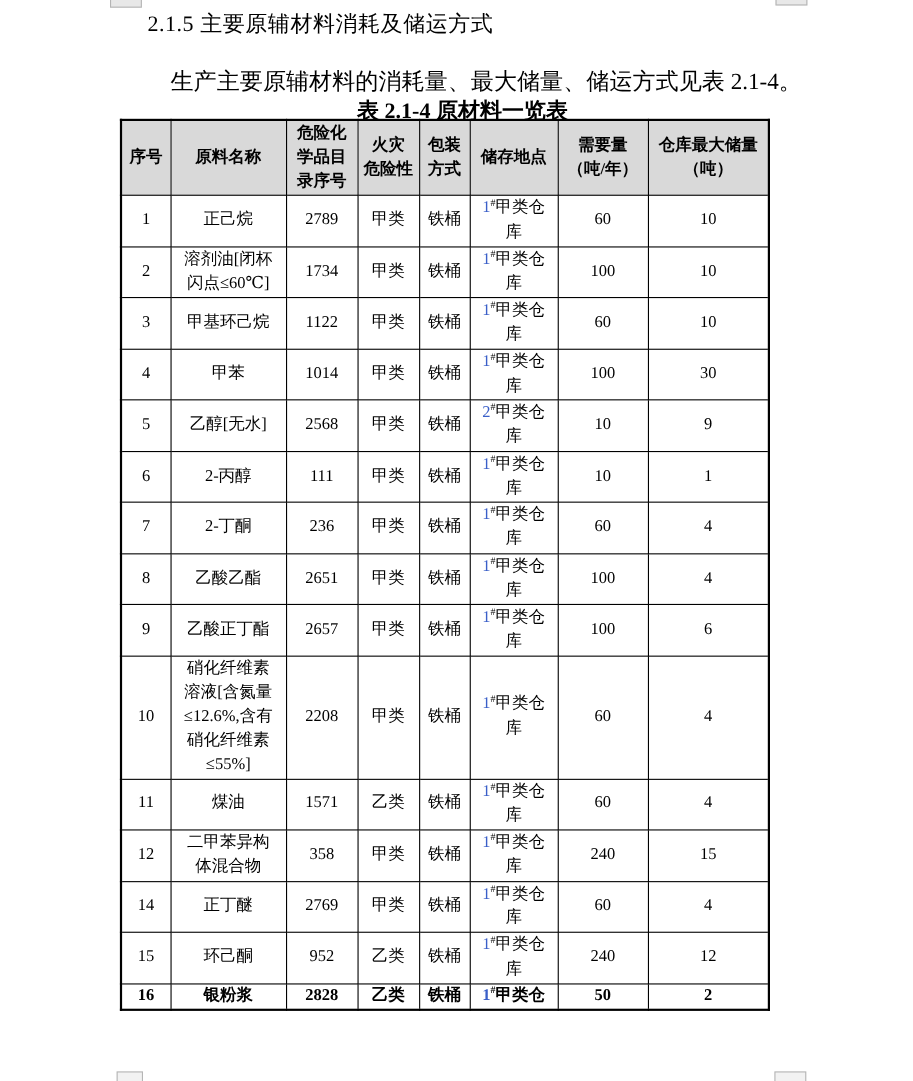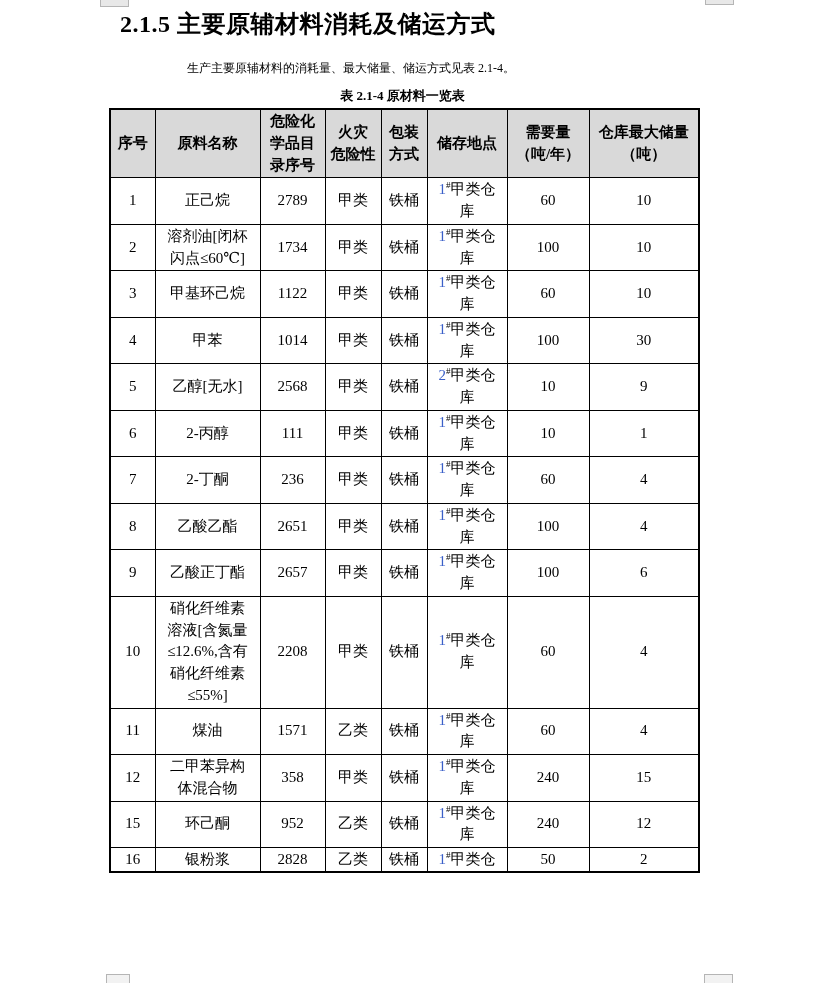--- a/index.html
+++ b/index.html
@@ -9,48 +9,48 @@
     overflow:hidden;
   }
   
   .stub{position:absolute;background:#e8e8e8;border:1px solid #b5b5b5;}
   .stub.tl{left:100px;top:-3px;width:27px;height:8px;}
   .stub.tr{left:705px;top:-4px;width:27px;height:7px;}
   .stub.bl{left:106px;top:974px;width:22px;height:14px;background:#f2f2f2;}
   .stub.br{left:704px;top:974px;width:27px;height:14px;background:#f2f2f2;}
 
   .heading{
-    position:absolute;left:120px;top:8px;
-    font-size:24px;font-weight:bold;letter-spacing:0.5px;
+    position:absolute;left:134px;top:8px;
+    font-size:20px;font-weight:normal;letter-spacing:0.5px;
   }
   .intro{
-    position:absolute;left:155px;top:60px;font-size:12px;margin-left:32px;
+    position:absolute;left:155px;top:60px;font-size:21px;
   }
   .caption{
-    position:absolute;left:108px;top:87px;width:589px;text-align:center;
-    font-size:13px;font-weight:bold;
+    position:absolute;left:126px;top:87px;width:589px;text-align:center;
+    font-size:20px;font-weight:bold;
   }
   table.materials{
     position:absolute;left:109px;top:108px;
     border-collapse:collapse;table-layout:fixed;width:589px;
     border:2px solid #000;
   }
   .materials th,.materials td{
     border:1.5px solid #000;
     text-align:center;vertical-align:middle;
     font-size:15px;line-height:1.45;
     padding:1px 3px;overflow:hidden;
     white-space:pre-line;
   }
   .materials thead th{
     background:#d9d9d9;font-weight:bold;height:65px;
   }
   .materials tbody tr{height:46px;}
   .materials tbody tr.tall{height:auto;}
-  .materials tbody tr.clipped{height:24px;}
+  .materials tbody tr.clipped{height:24px;font-weight:bold;}
   .materials tbody tr.clipped td{line-height:21px;padding-top:0;padding-bottom:0;}
   td.c-store{padding:1px 8px;}
   .store-num{color:#3a5fc8;}
   sup.hash{font-size:9px;line-height:0;}
 </style>
 </head>
 <body>
 
 <div class="stub tl"></div>
 <div class="stub tr"></div>
@@ -235,20 +235,31 @@
     <td>358</td>
     <td>甲类</td>
     <td>铁桶</td>
     <td class="c-store"><span class="store-num">1</span><sup class="hash">#</sup><span>甲类仓
 库</span></td>
     <td>240</td>
     <td>15</td>
   </tr>
 
 
+  <tr>
+    <td>14</td>
+    <td>正丁醚</td>
+    <td>2769</td>
+    <td>甲类</td>
+    <td>铁桶</td>
+    <td class="c-store"><span class="store-num">1</span><sup class="hash">#</sup><span>甲类仓
+库</span></td>
+    <td>60</td>
+    <td>4</td>
+  </tr>
 
   <tr>
     <td>15</td>
     <td>环己酮</td>
     <td>952</td>
     <td>乙类</td>
     <td>铁桶</td>
     <td class="c-store"><span class="store-num">1</span><sup class="hash">#</sup><span>甲类仓
 库</span></td>
     <td>240</td>

